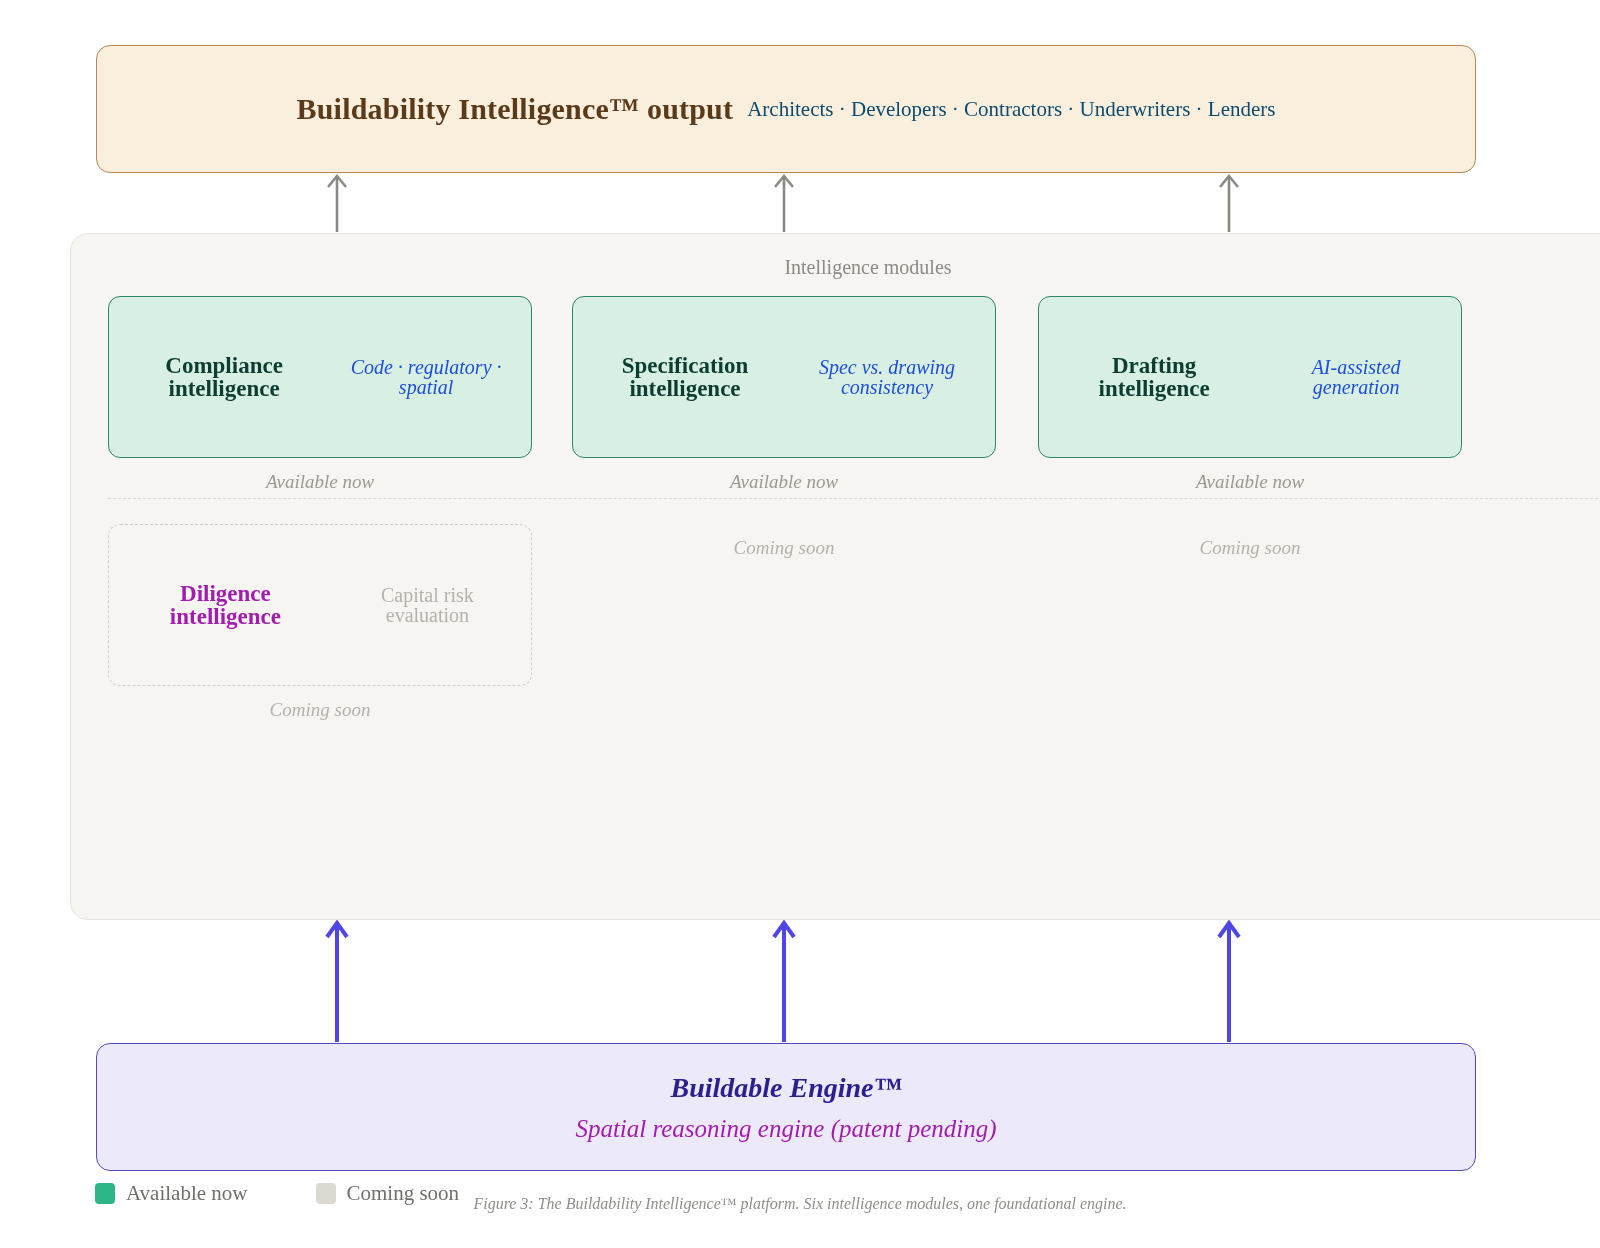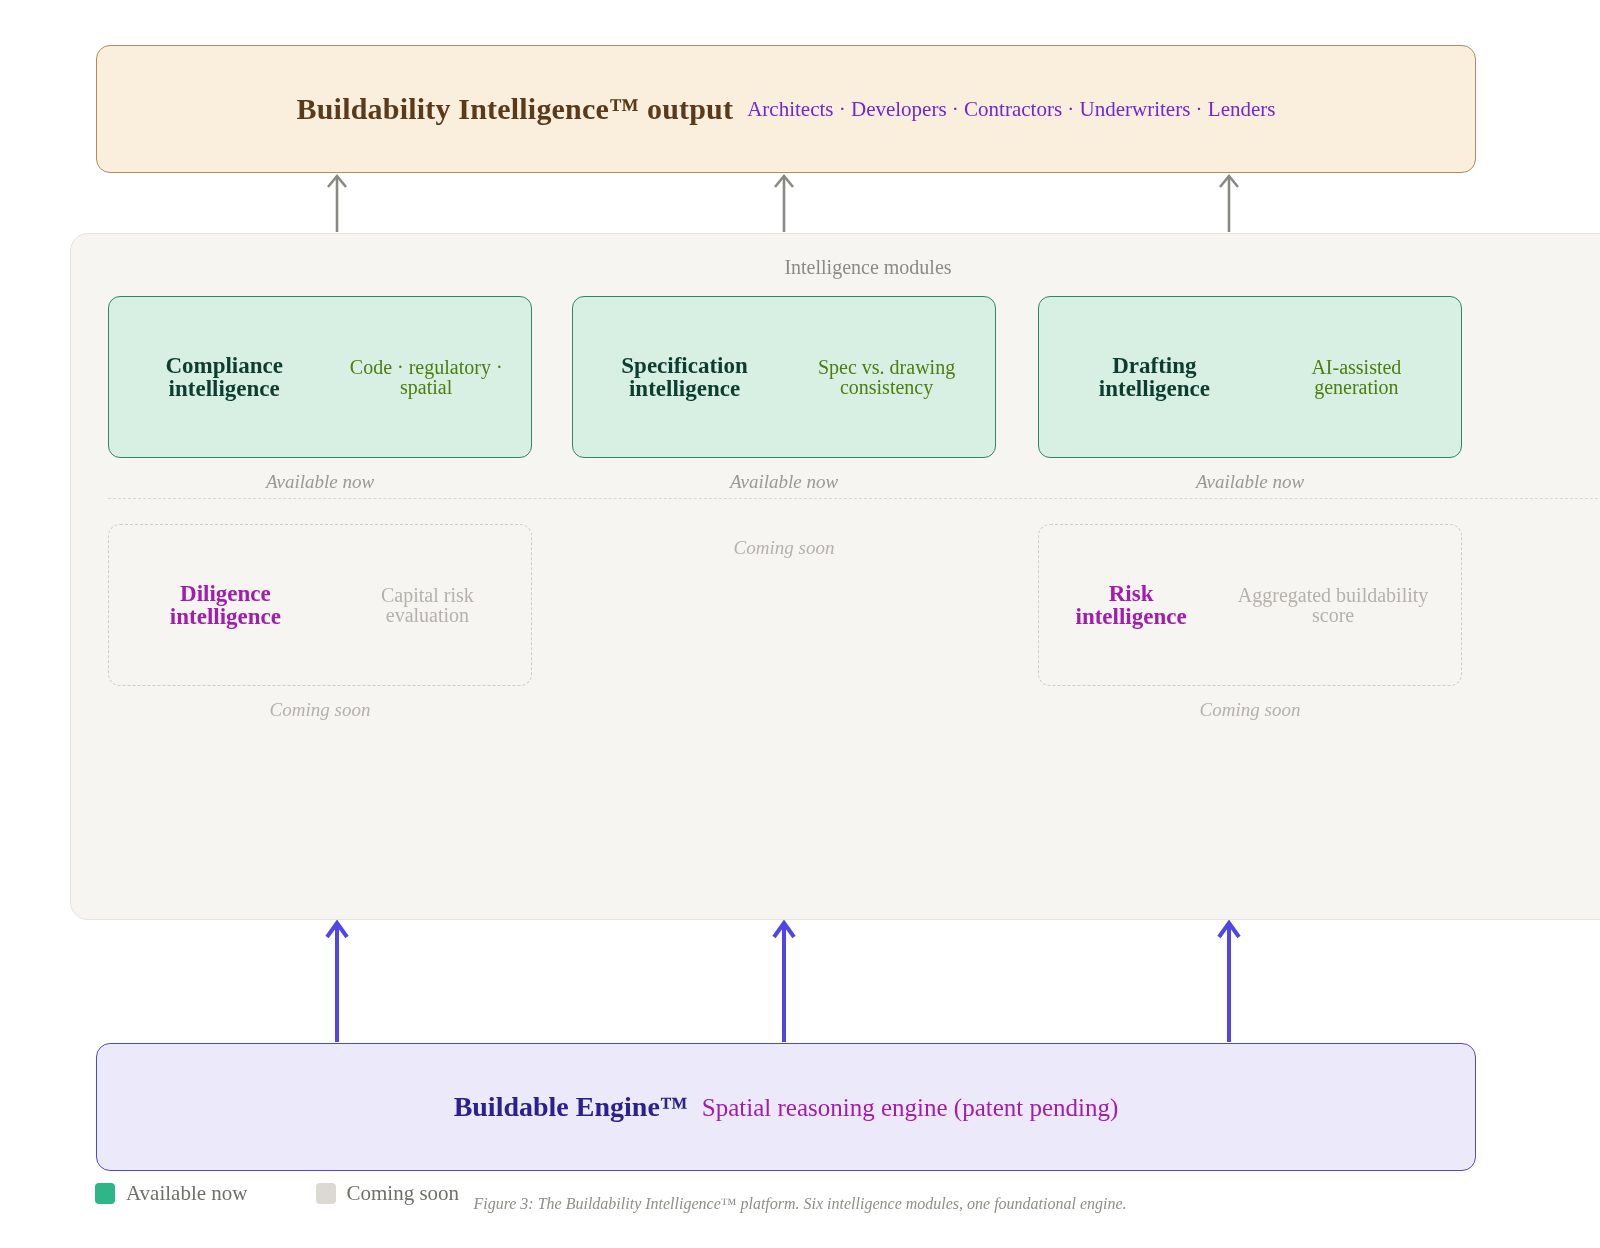--- a/index.html
+++ b/index.html
@@ -28,21 +28,21 @@
     display: flex; flex-direction: row;
     align-items: center; justify-content: center;
     gap: 14px;
   }
   .output-title {
     font-size: 30px; font-weight: bold;
     color: #5b3a1a; letter-spacing: .2px;
     line-height: 1;
   }
   .output-sub {
-    font-size: 21px; color: #6d28d9; line-height: 1;
+    font-size: 21px; color: #0c4a6e; line-height: 1;
   }
 
   
   .modules-panel {
     position: absolute;
     left: 70px; top: 233px;
     width: 1596px; height: 687px;
     background: #f6f5f1;
     border: 1.4px solid #e6e4dd;
     border-radius: 18px;
@@ -83,21 +83,21 @@
     background: transparent;
     border: 1.6px dashed #cfcdc6;
   }
   .card-title {
     font-size: 23px; font-weight: bold; line-height: 1;
   }
   .card-sub {
     font-size: 20px; line-height: 1;
   }
   .card.available .card-title { color: #0c3d30; }
-  .card.available .card-sub   { color: #4d7c0f; }
+  .card.available .card-sub   { color: #1d4ed8; font-style: italic; }
   .card.soon .card-title { color: #a21caf; }
   .card.soon .card-sub   { color: #b4b2ab; }
 
   .status {
     margin-top: 14px;
     text-align: center;
     font-size: 19px; font-style: italic;
     color: #9a9992;
     line-height: 1;
   }
@@ -111,23 +111,24 @@
   }
 
   
   .engine-band {
     position: absolute;
     left: 96px; top: 1043px;
     width: 1380px; height: 128px;
     background: #eceafa;
     border: 1.6px solid #5249c9;
     border-radius: 14px;
-    display: flex; flex-direction: row;
+    display: flex; flex-direction: column;
     align-items: center; justify-content: center;
     gap: 14px;
+    font-style: italic;
   }
   .engine-title {
     font-size: 28px; font-weight: bold; color: #2c2091; line-height: 1;
   }
   .engine-sub {
     font-size: 25px; color: #a21caf; line-height: 1;
   }
 
   
   .arrows { position: absolute; inset: 0; pointer-events: none; }
@@ -222,24 +223,20 @@
         <div class="card-sub">Capital risk evaluation</div>
       </div>
       <div class="status muted">Coming soon</div>
     </div>
 
     <div class="card-col col-2 row-soon">
       <div class="status muted">Coming soon</div>
     </div>
 
     <div class="card-col col-3 row-soon">
-      <div class="card soon">
-        <div class="card-title">Risk intelligence</div>
-        <div class="card-sub">Aggregated buildability score</div>
-      </div>
       <div class="status muted">Coming soon</div>
     </div>
   </div>
 
   <div class="engine-band">
     <div class="engine-title">Buildable Engine™</div>
     <div class="engine-sub">Spatial reasoning engine (patent pending)</div>
   </div>
 
   <div class="legend">

